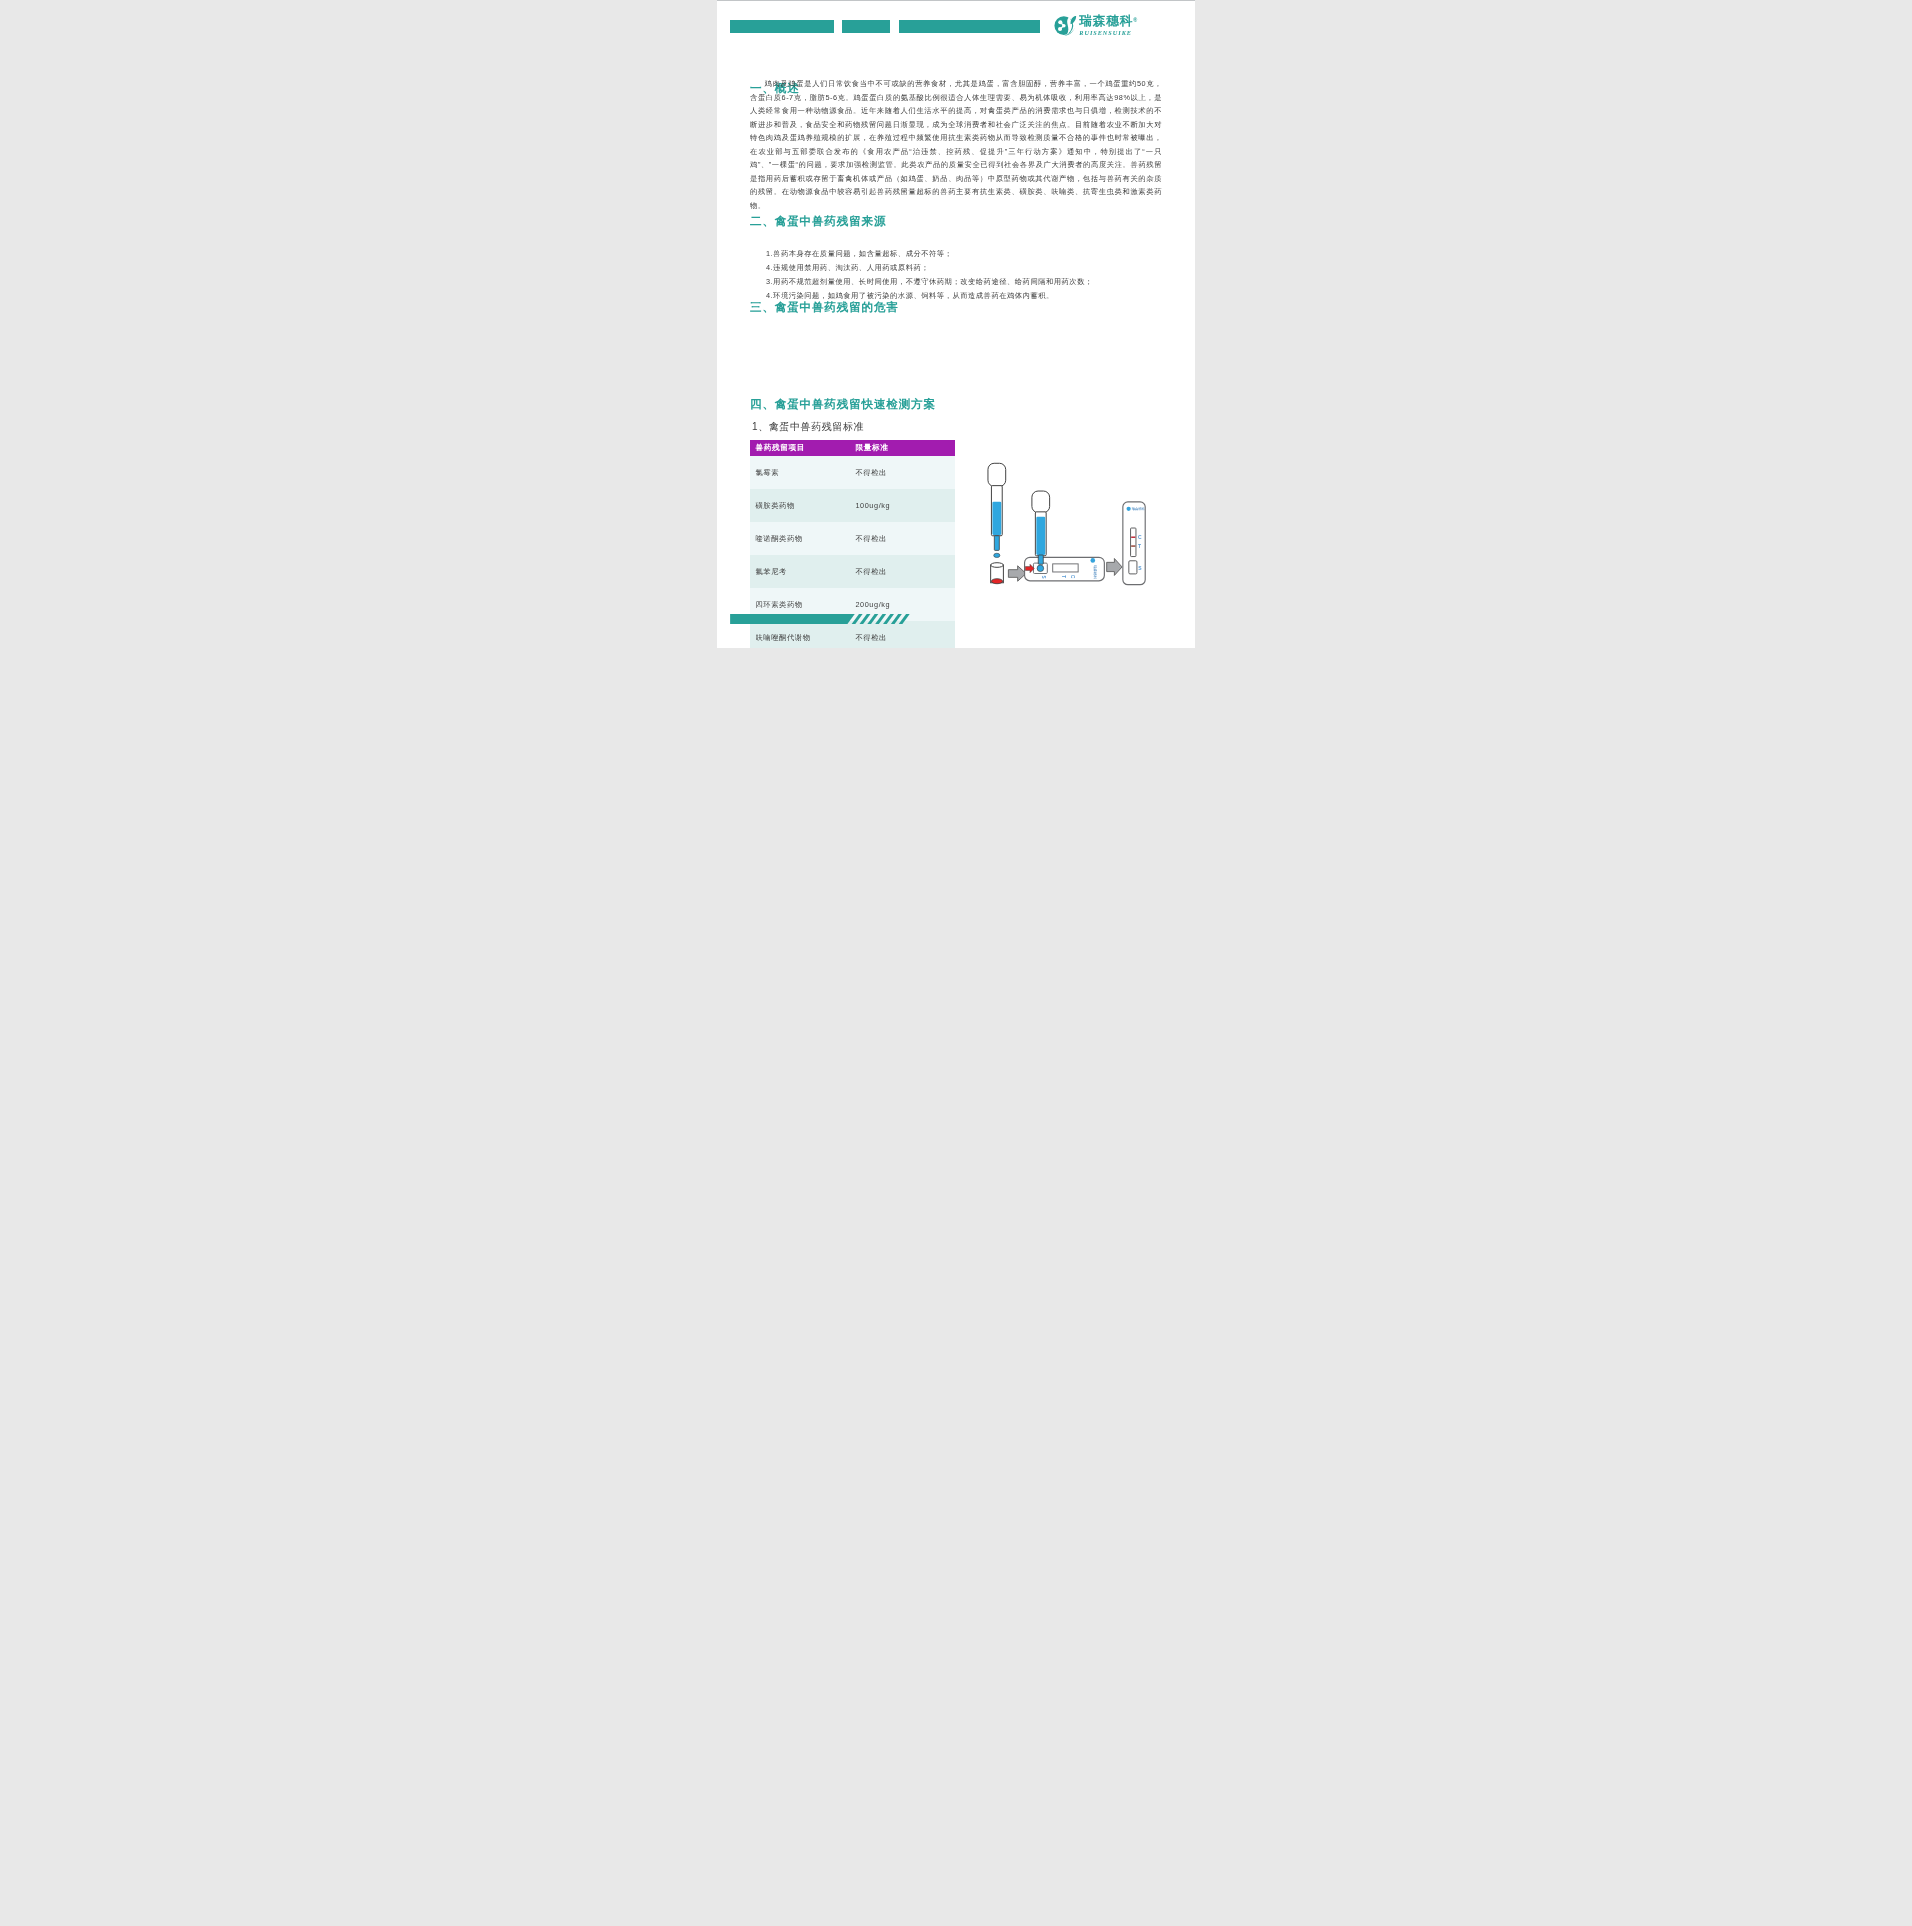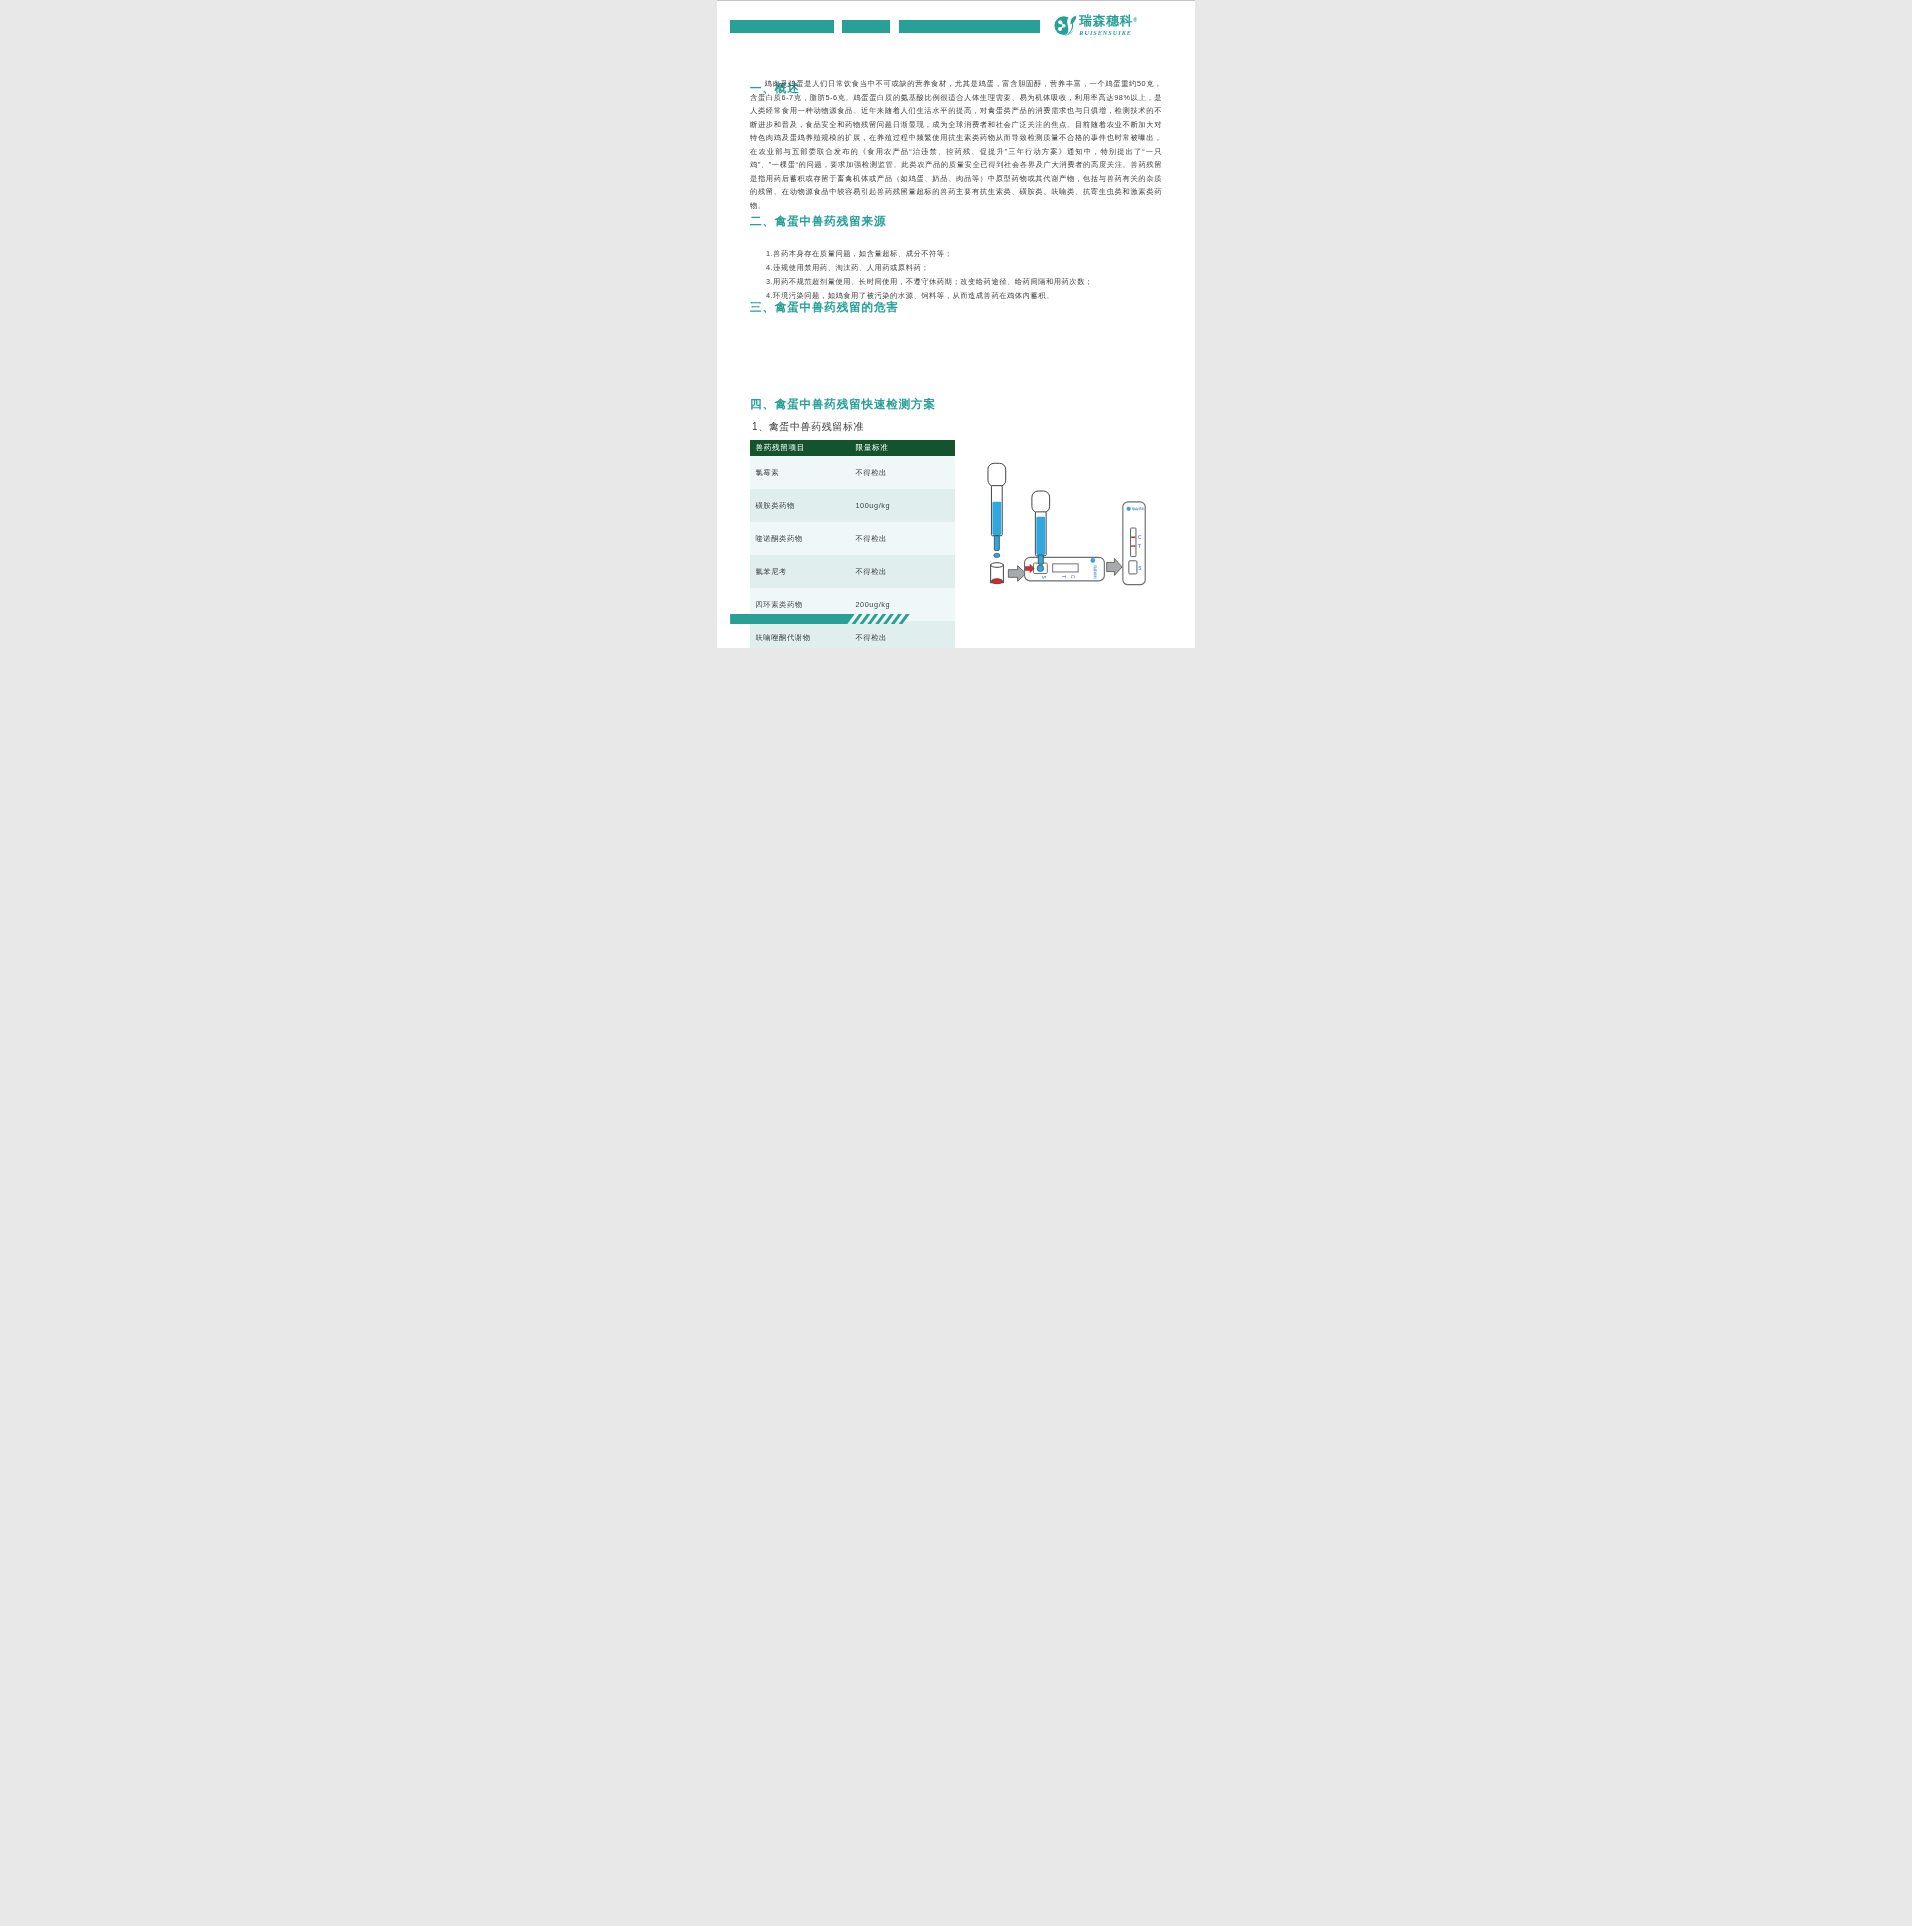--- a/index.html
+++ b/index.html
@@ -36,21 +36,21 @@
   #para2{top:317px;}
   
   .items{position:absolute;left:33px;top:231px;width:412px;margin:16px;padding:0;list-style:none;
          font-size:7.3px;line-height:14px;letter-spacing:0.5px;color:#3d3d3d;}
   
   .subtitle{position:absolute;left:35px;top:420px;font-size:10px;letter-spacing:0.6px;color:#3d3d3d;}
   
   .rtable{position:absolute;left:33px;top:440px;width:205px;border-collapse:collapse;table-layout:fixed;}
   .rtable col.c1{width:100px;}
   .rtable col.c2{width:105px;}
-  .rtable th{background:#14532d;color:#ffffff;font-size:7.7px;font-weight:400;text-align:left;
+  .rtable th{background:#a21caf;color:#ffffff;font-size:7.7px;font-weight:700;text-align:left;
              height:16px;padding:0 0 0 5.4px;letter-spacing:0.6px;}
   .rtable td{height:33px;font-size:7.3px;color:#3d3d3d;padding:0 0 0 5.4px;letter-spacing:0.6px;}
   .rtable tbody tr:nth-child(odd) td{background:#EFF7F8;}
   .rtable tbody tr:nth-child(even) td{background:#E0EFEE;}
   
   .diagram{position:absolute;left:254px;top:460px;}
   .footer{position:absolute;left:12.7px;top:614px;}
 </style>
 </head>
 <body>

